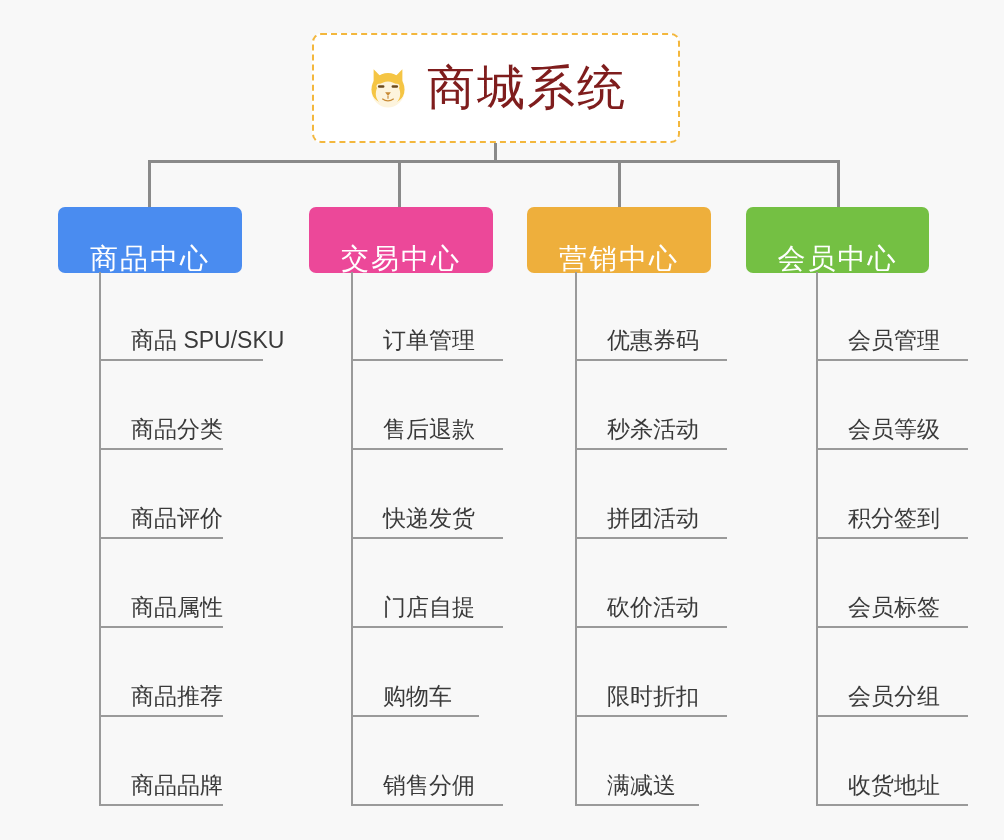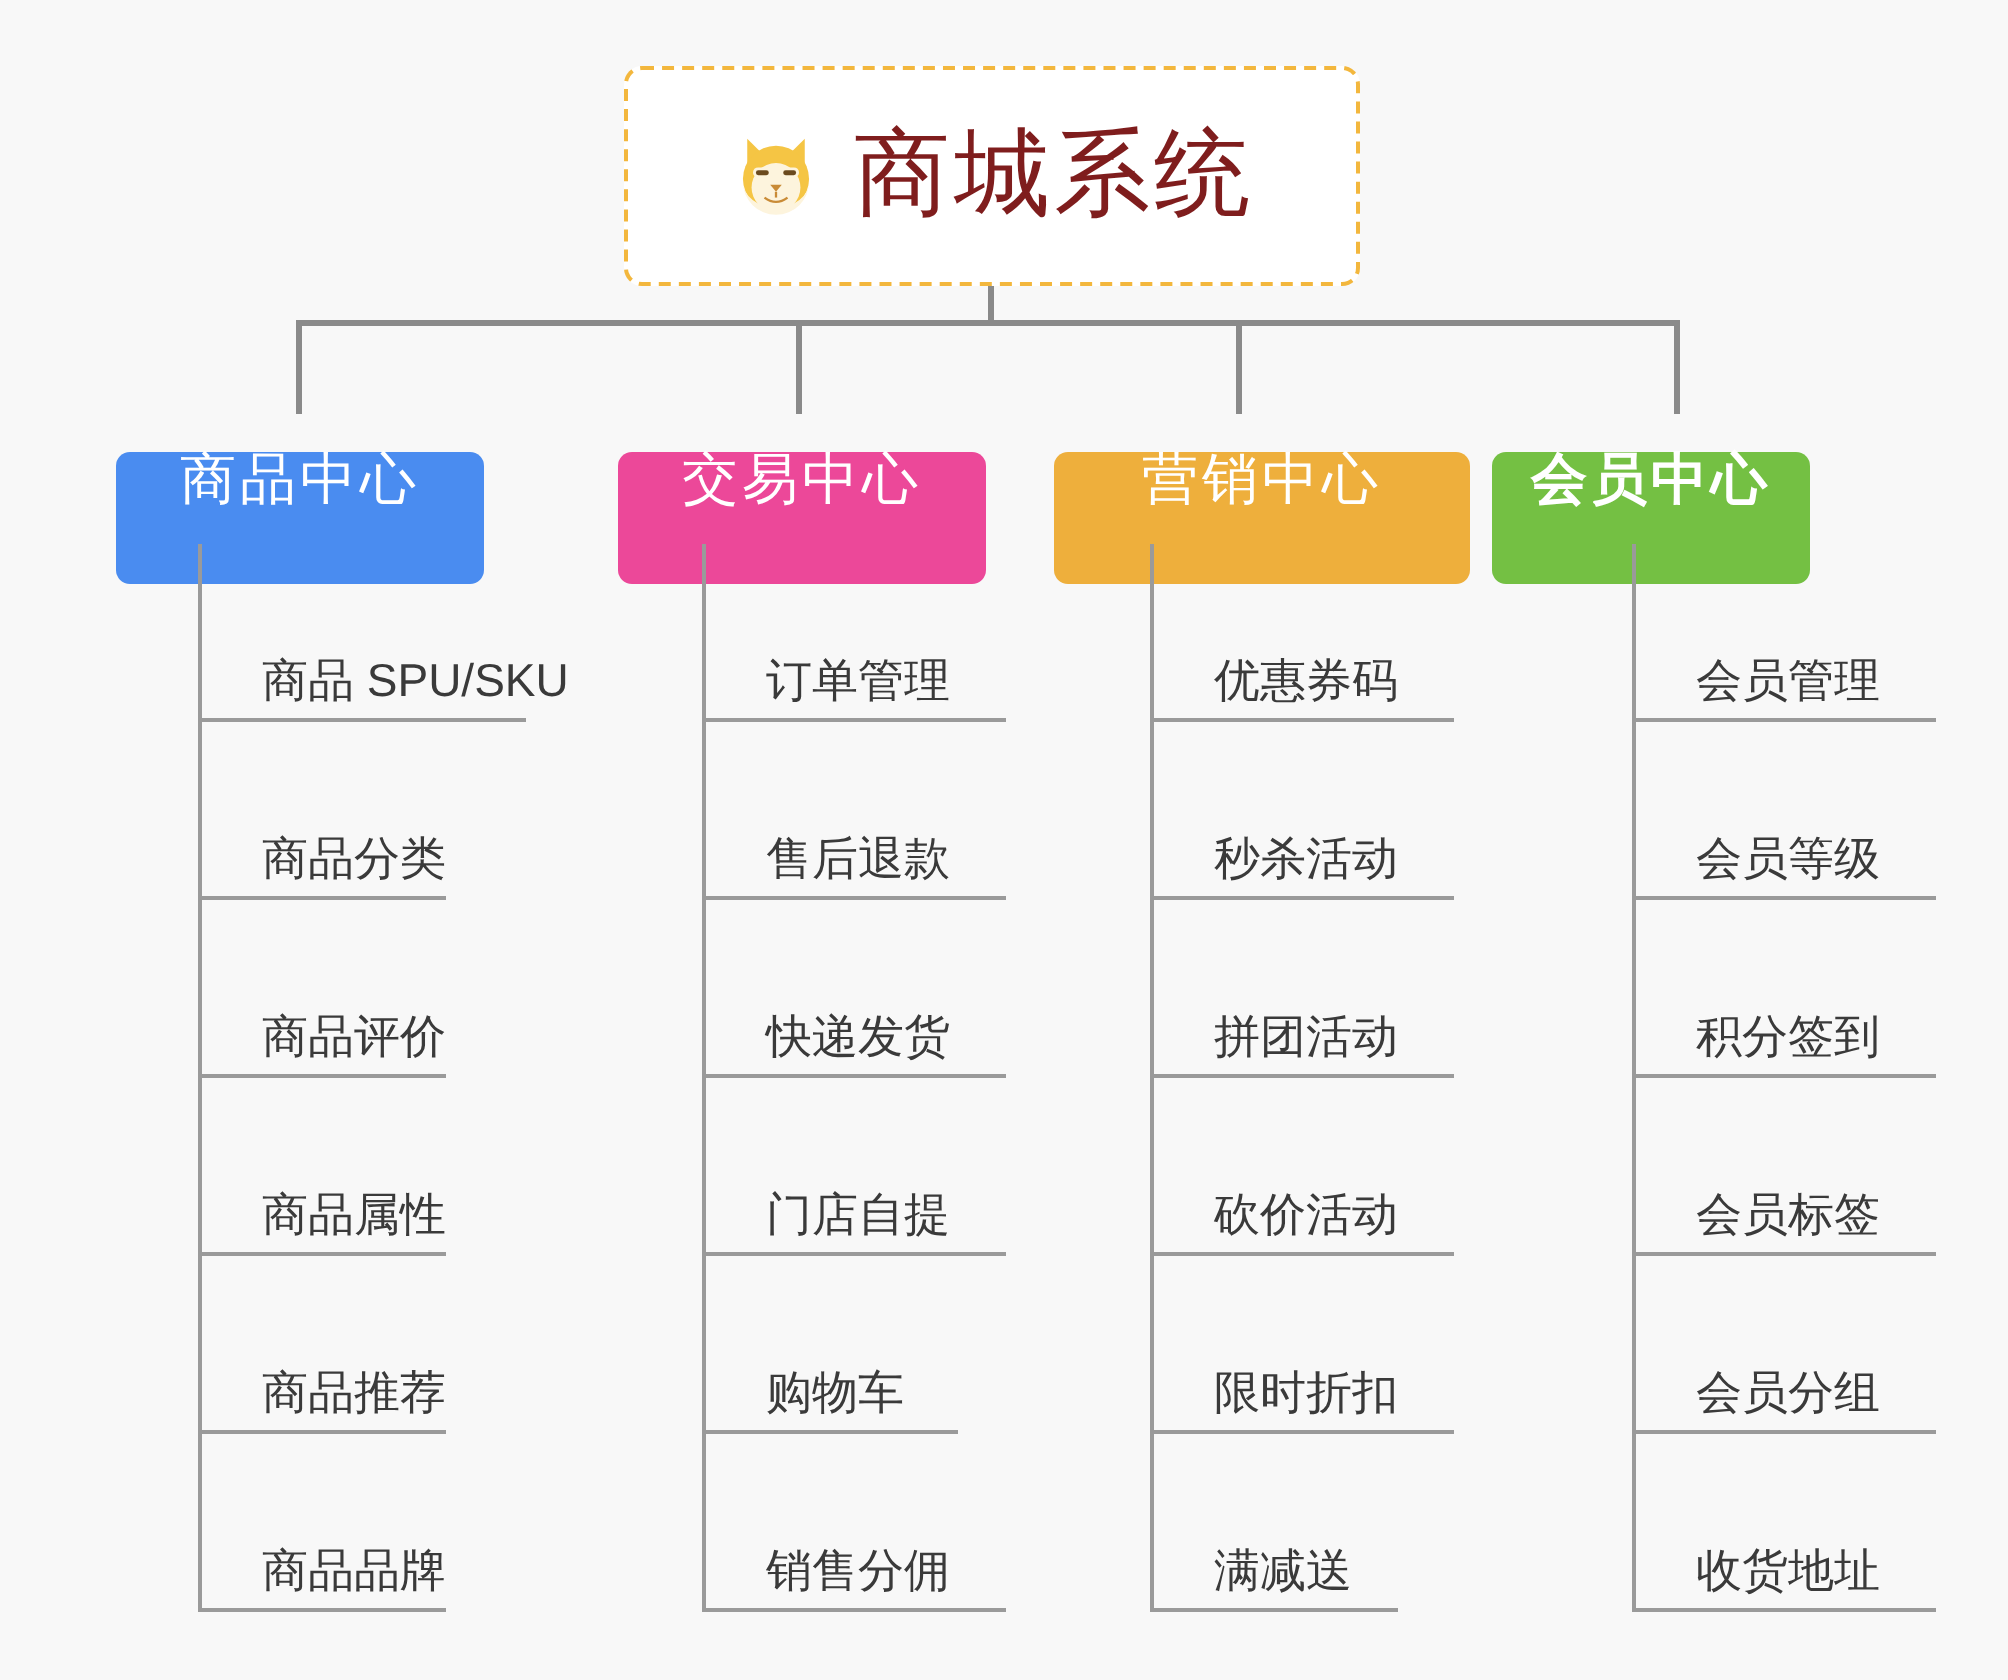--- a/index.html
+++ b/index.html
@@ -59,23 +59,22 @@
   .conn-v { width: 3px; }
   .conn-h { height: 3px; }
 
   
   .category {
     position: absolute;
     height: 66px;
     box-sizing: border-box;
     border-radius: 7px;
     display: flex;
-    align-items: flex-start;
+    align-items: flex-end;
     justify-content: center;
-    margin-top: 19px;
   }
   .category-label {
     font-size: 28px;
     color: #ffffff;
     letter-spacing: 2px;
     line-height: 1;
     white-space: nowrap;
   }
 
   
@@ -163,24 +162,24 @@
   <div class="conn conn-v" style="left:398px; top:160px; height:47px;"></div>
   <div class="conn conn-v" style="left:618px; top:160px; height:47px;"></div>
   <div class="conn conn-v" style="left:837px; top:160px; height:47px;"></div>
 
   <div class="category" style="left:58px; top:207px; width:184px; background:#4a8cf0;">
     <span class="category-label">商品中心</span>
   </div>
   <div class="category" style="left:309px; top:207px; width:184px; background:#ec4899;">
     <span class="category-label">交易中心</span>
   </div>
-  <div class="category" style="left:527px; top:207px; width:208px; background:#eeaf3c;">
+  <div class="category" style="left:527px; top:207px; width:184px; background:#eeaf3c;">
     <span class="category-label">营销中心</span>
   </div>
-  <div class="category" style="left:746px; top:207px; width:159px; background:#74c043;font-weight:bold;">
+  <div class="category" style="left:746px; top:207px; width:183px; background:#74c043;">
     <span class="category-label">会员中心</span>
   </div>
 
   <div class="leaf-column col-0">
     <div class="trunk" style="height:534px;"></div>
     <div class="leaf-item">
       <span class="leaf-label">商品 SPU/SKU</span>
     </div>
     <div class="leaf-item w-short">
       <span class="leaf-label">商品分类</span>

